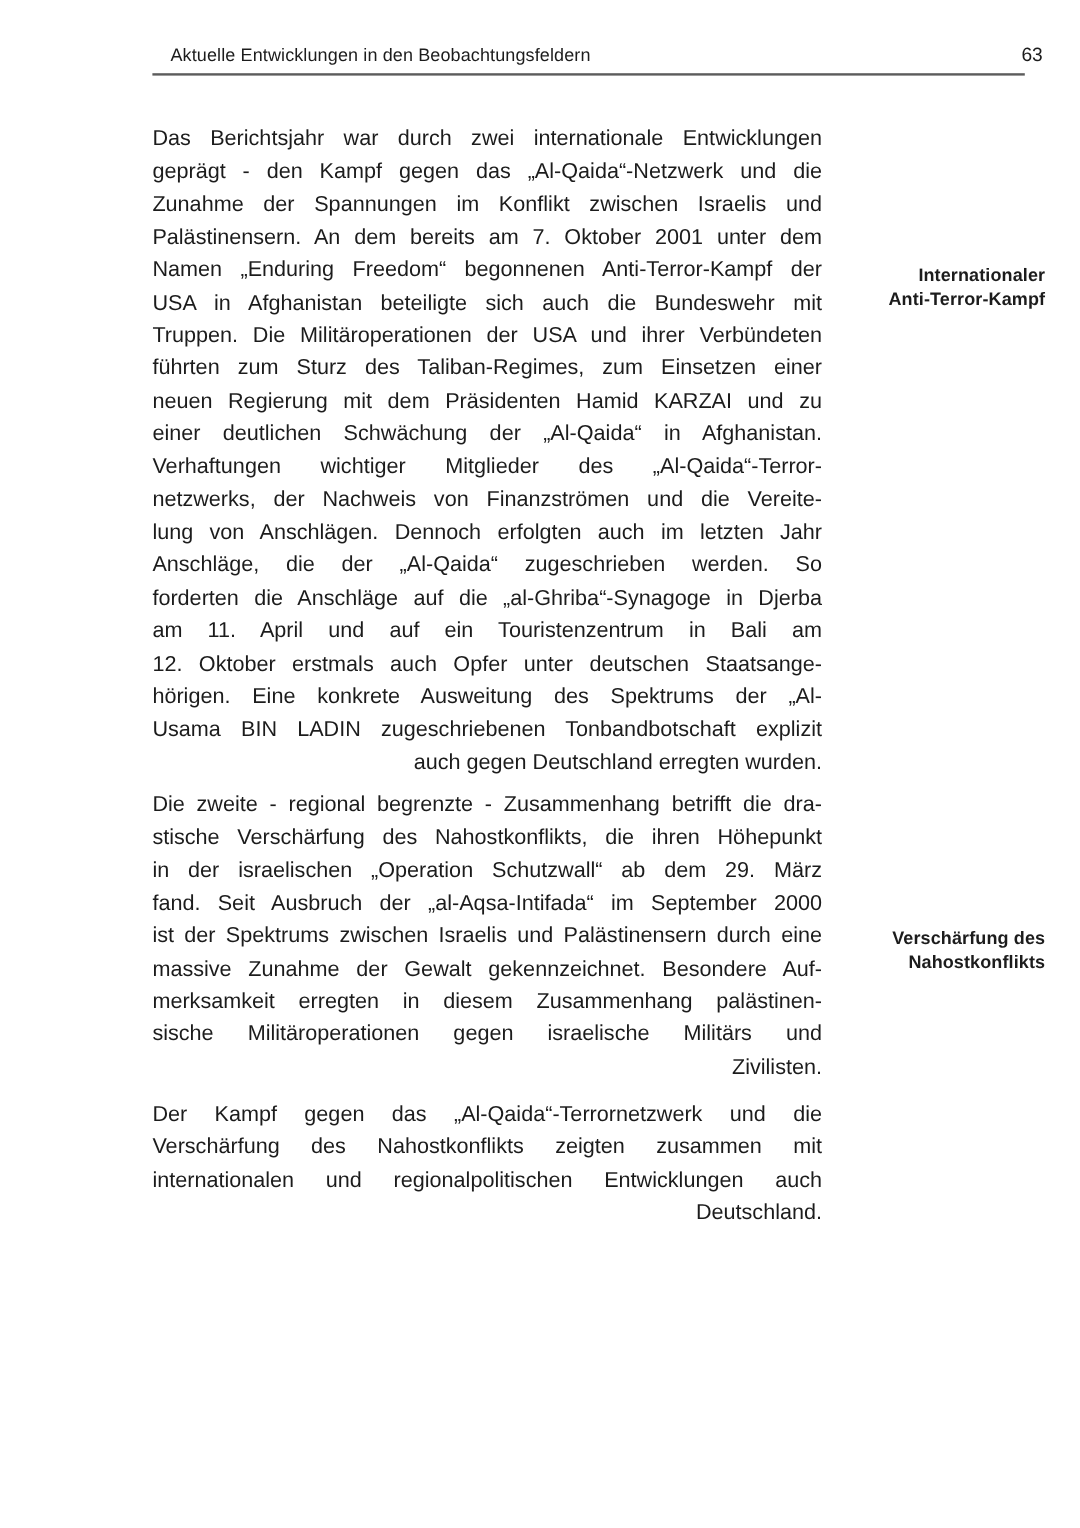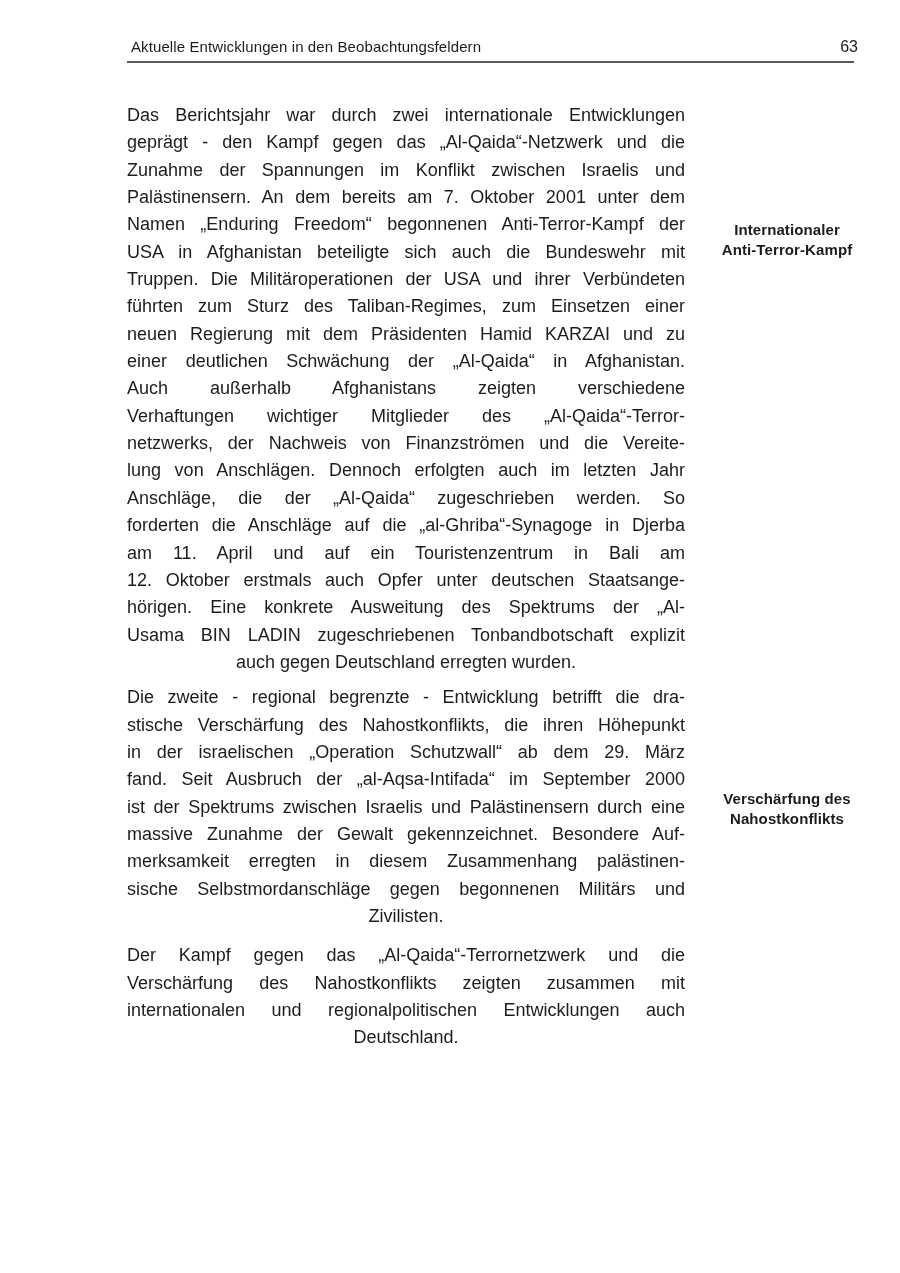--- a/index.html
+++ b/index.html
@@ -12,21 +12,21 @@
     width: 900px;
     height: 1273px;
     background: #ffffff;
     font-family: "Liberation Sans", sans-serif;
     color: #1c1c1c;
     overflow: hidden;
   }
   
   .running-header {
     position: absolute;
-    left: 131px;
+    left: 142px;
     top: 36px;
     width: 727px;
     display: flex;
     justify-content: space-between;
     align-items: center;
   }
   .running-header .rh-title {
     font-size: 15px;
     line-height: 21px;
     letter-spacing: 0.1px;
@@ -49,38 +49,38 @@
     left: 127px;
     top: 102px;
     width: 558px;
     font-size: 18px;
     line-height: 27.35px;
   }
   .para + .para { margin-top: 8px; }
   .para:nth-child(3) { margin-top: 12px; }
   .tline {
     white-space: normal;
-    text-align: center;
+    text-align: right;
   }
   .tline.just {
     text-align: justify;
     text-align-last: justify;
   }
   
   .margin-note {
     position: absolute;
     left: 703px;
     width: 168px;
     font-size: 15px;
     line-height: 20px;
     font-weight: bold;
     letter-spacing: 0.1px;
   }
   .margin-note-1 { top: 220px; }
-  .margin-note-2 { top: 773px; margin-top: 16px; }
+  .margin-note-2 { top: 773px; }
 </style>
 </head>
 <body>
 
 <div class="page">
 
   <div class="running-header">
     <span class="rh-title">Aktuelle Entwicklungen in den Beobachtungsfeldern</span>
     <span class="rh-pagenum">63</span>
   </div>
@@ -91,41 +91,40 @@
         <div class="tline just">Das Berichtsjahr war durch zwei internationale Entwicklungen</div>
         <div class="tline just">geprägt - den Kampf gegen das „Al-Qaida“-Netzwerk und die</div>
         <div class="tline just">Zunahme der Spannungen im Konflikt zwischen Israelis und</div>
         <div class="tline just">Palästinensern. An dem bereits am 7. Oktober 2001 unter dem</div>
         <div class="tline just">Namen „Enduring Freedom“ begonnenen Anti-Terror-Kampf der</div>
         <div class="tline just">USA in Afghanistan beteiligte sich auch die Bundeswehr mit</div>
         <div class="tline just">Truppen. Die Militäroperationen der USA und ihrer Verbündeten</div>
         <div class="tline just">führten zum Sturz des Taliban-Regimes, zum Einsetzen einer</div>
         <div class="tline just">neuen Regierung mit dem Präsidenten Hamid KARZAI und zu</div>
         <div class="tline just">einer deutlichen Schwächung der „Al-Qaida“ in Afghanistan.</div>
-        <div class="tline just">Auch außerhalb Afghanistans zeigten verschiedene</div>
         <div class="tline just">Verhaftungen wichtiger Mitglieder des „Al-Qaida“-Terror-</div>
         <div class="tline just">netzwerks, der Nachweis von Finanzströmen und die Vereite-</div>
         <div class="tline just">lung von Anschlägen. Dennoch erfolgten auch im letzten Jahr</div>
         <div class="tline just">Anschläge, die der „Al-Qaida“ zugeschrieben werden. So</div>
         <div class="tline just">forderten die Anschläge auf die „al-Ghriba“-Synagoge in Djerba</div>
         <div class="tline just">am 11. April und auf ein Touristenzentrum in Bali am</div>
         <div class="tline just">12. Oktober erstmals auch Opfer unter deutschen Staatsange-</div>
         <div class="tline just">hörigen. Eine konkrete Ausweitung des Spektrums der „Al-</div>
         <div class="tline just">Usama BIN LADIN zugeschriebenen Tonbandbotschaft explizit</div>
         <div class="tline">auch gegen Deutschland erregten wurden.</div>
       </div>
     <div class="para">
-        <div class="tline just">Die zweite - regional begrenzte - Entwicklung betrifft die dra-</div>
+        <div class="tline just">Die zweite - regional begrenzte - Zusammenhang betrifft die dra-</div>
         <div class="tline just">stische Verschärfung des Nahostkonflikts, die ihren Höhepunkt</div>
         <div class="tline just">in der israelischen „Operation Schutzwall“ ab dem 29. März</div>
         <div class="tline just">fand. Seit Ausbruch der „al-Aqsa-Intifada“ im September 2000</div>
         <div class="tline just">ist der Spektrums zwischen Israelis und Palästinensern durch eine</div>
         <div class="tline just">massive Zunahme der Gewalt gekennzeichnet. Besondere Auf-</div>
         <div class="tline just">merksamkeit erregten in diesem Zusammenhang palästinen-</div>
-        <div class="tline just">sische Selbstmordanschläge gegen begonnenen Militärs und</div>
+        <div class="tline just">sische Militäroperationen gegen israelische Militärs und</div>
         <div class="tline">Zivilisten.</div>
       </div>
     <div class="para">
         <div class="tline just">Der Kampf gegen das „Al-Qaida“-Terrornetzwerk und die</div>
         <div class="tline just">Verschärfung des Nahostkonflikts zeigten zusammen mit</div>
         <div class="tline just">internationalen und regionalpolitischen Entwicklungen auch</div>
         <div class="tline">Deutschland.</div>
       </div>
   </div>
 

